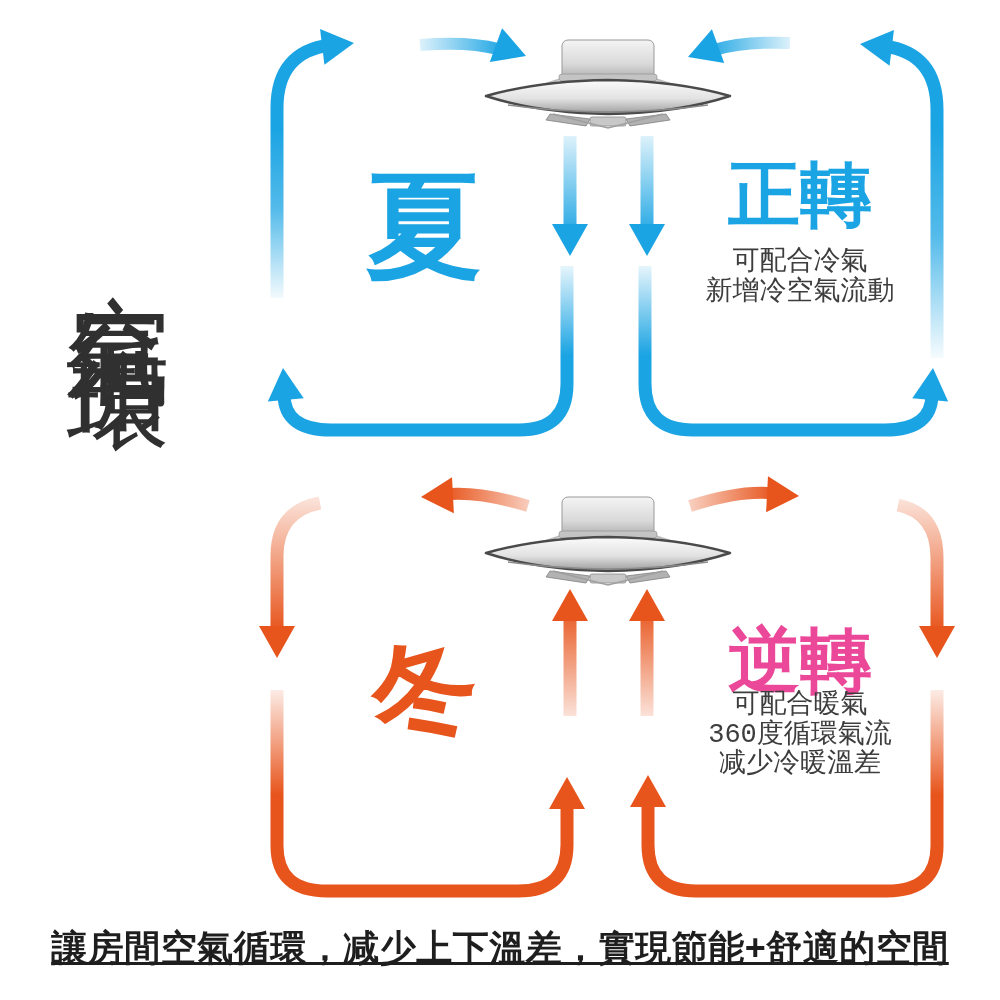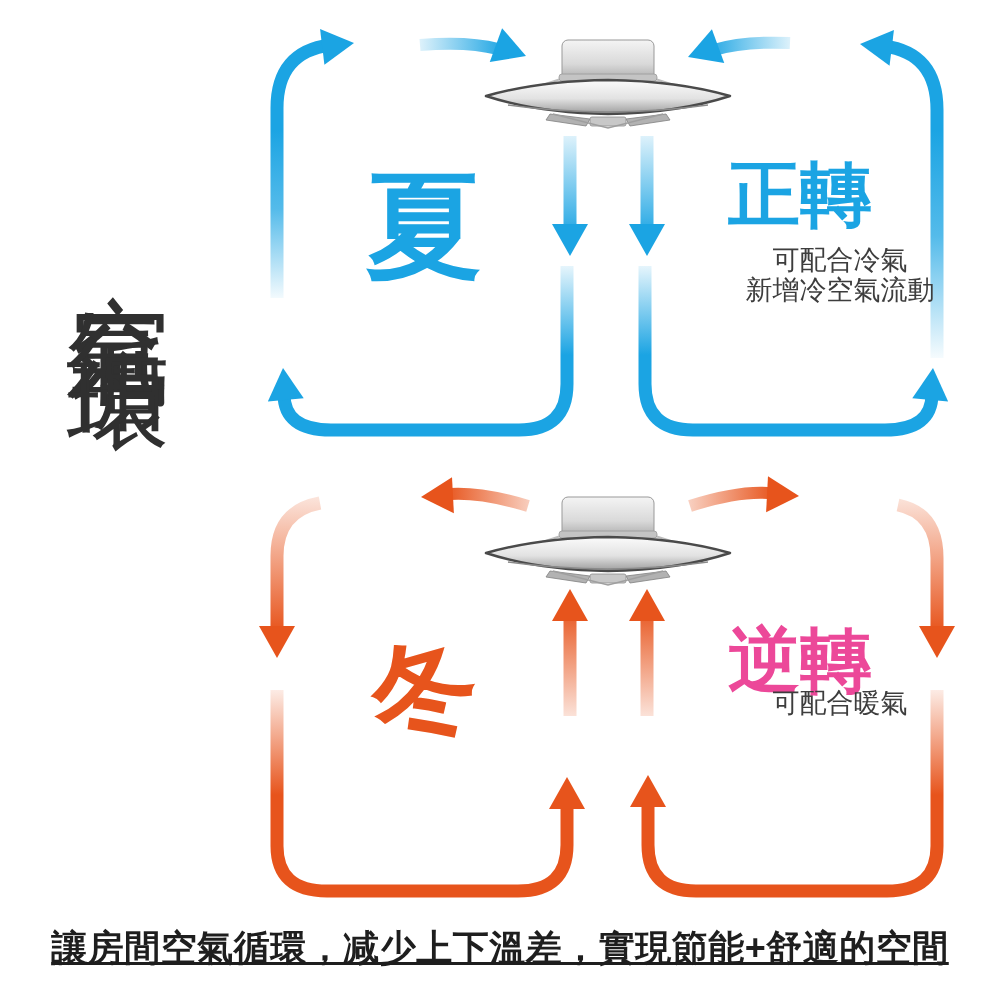--- a/index.html
+++ b/index.html
@@ -13,21 +13,21 @@
     left:68px;top:210px;
     writing-mode:vertical-rl;text-orientation:upright;
     font-size:103px;font-weight:500;color:#303030;letter-spacing:22px;line-height:1;
   }
   .season{font-weight:bold;line-height:1;}
   .season-summer{left:366px;top:168px;font-size:116px;color:#1ba4e3;}
   .season-winter{left:370px;top:636px;font-size:106px;color:#e7541c;transform:rotate(-16deg);}
   .mode-title{width:220px;text-align:center;font-size:72px;font-weight:bold;line-height:1;}
   .mode-summer{left:690px;top:158px;color:#1ba4e3;}
   .mode-winter{left:690px;top:624px;color:#ec4899;}
-  .desc{width:320px;text-align:center;font-size:27px;line-height:29.5px;color:#3d3d3d;padding-left:40px;}
+  .desc{width:320px;text-align:center;font-size:27px;line-height:29.5px;color:#3d3d3d;}
   .desc-summer{left:640px;top:246px;}
   .desc-winter{left:640px;top:691px;font-family:Liberation Mono, monospace;}
   .footer{
     left:0;top:924px;width:1000px;text-align:center;
     font-size:36px;font-weight:bold;color:#1e1e1e;letter-spacing:0.5px;text-decoration:underline;
   }
 </style>
 </head>
 <body>
 
@@ -174,18 +174,20 @@
       <div>可配合冷氣</div>
       <div>新增冷空氣流動</div>
     </div>
   </div>
 
   <div>
     <div class="abs season season-winter">冬</div>
     <div class="abs mode-title mode-winter">逆轉</div>
     <div class="abs desc desc-winter">
       <div>可配合暖氣</div>
+      <div>360度循環氣流</div>
+      <div>减少冷暖溫差</div>
     </div>
   </div>
 
   <div class="abs footer">讓房間空氣循環，减少上下溫差，實現節能+舒適的空間</div>
 
 </div>
 
 </body></html>

